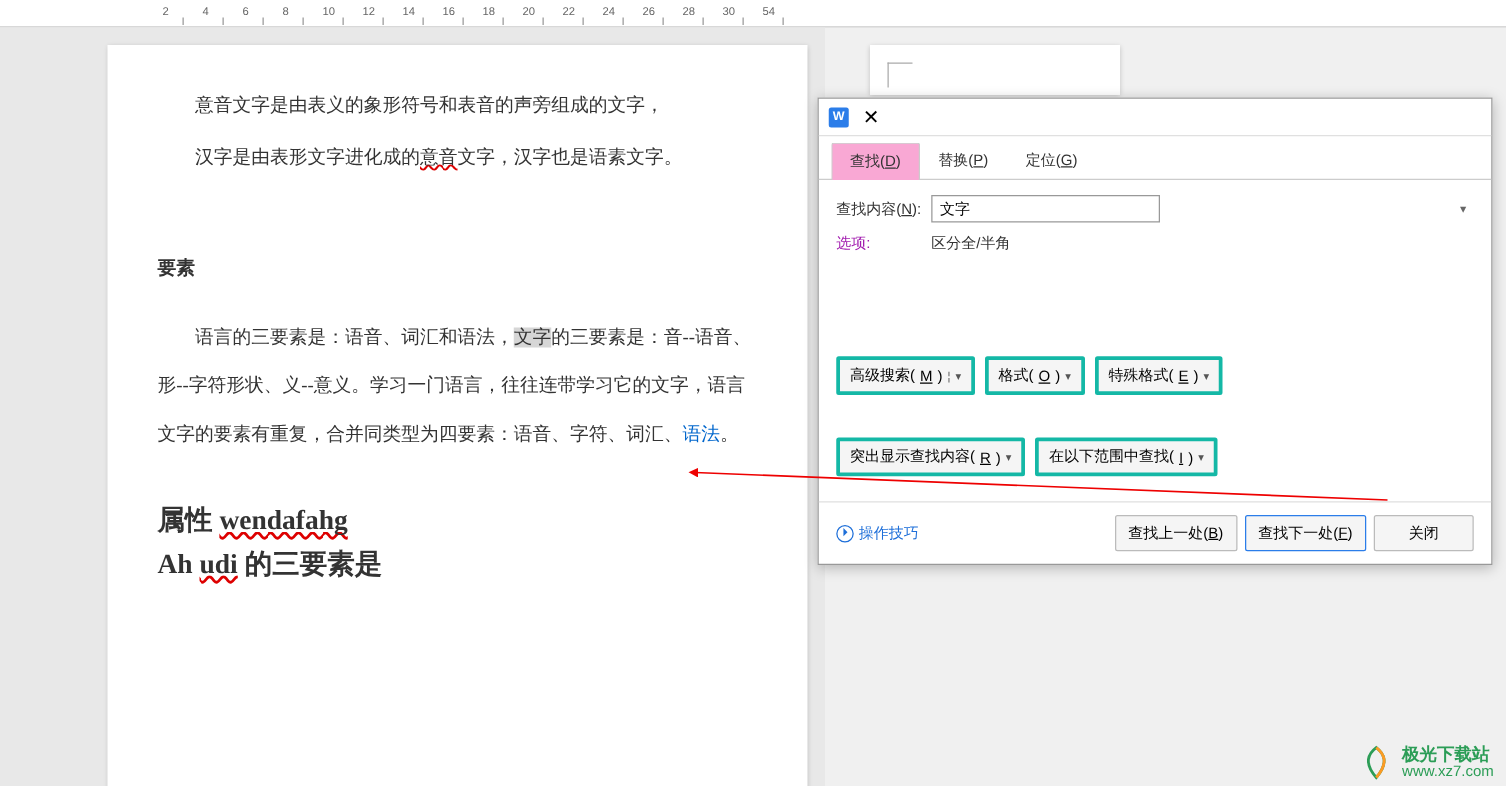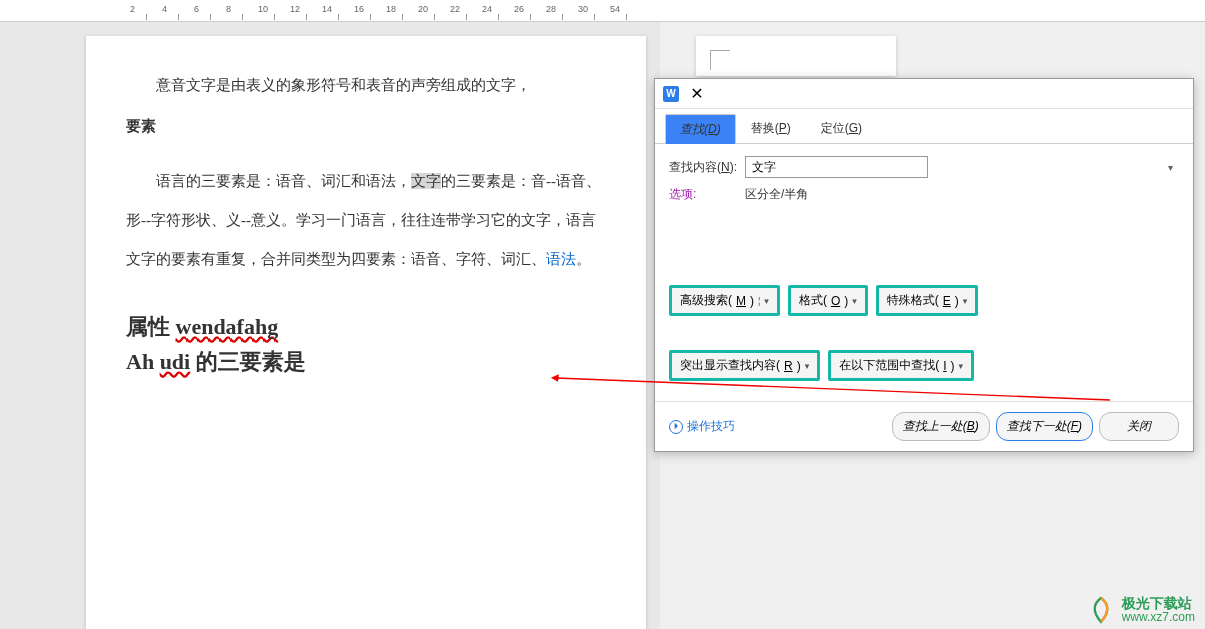--- a/index.html
+++ b/index.html
@@ -32,41 +32,41 @@
 
 
 .dialog { position: absolute; top: 78px; left: 654px; width: 540px; background: #fff; border: 1px solid #999; box-shadow: 0 2px 10px rgba(0,0,0,0.25); font-size: 12px; }
 .dialog-titlebar { height: 30px; display: flex; align-items: center; padding: 0 8px; border-bottom: 1px solid #e0e0e0; }
 .dialog-icon { width: 16px; height: 16px; background: #2b7de9; border-radius: 2px; display: flex; align-items: center; justify-content: center; color: #fff; font-size: 10px; font-weight: bold; margin-right: 6px; }
 .dialog-title { flex: 1; color: #333; }
 .dialog-close { width: 24px; height: 24px; display: flex; align-items: center; justify-content: center; cursor: pointer; font-size: 16px; }
 
 .tabs { display: flex; border-bottom: 1px solid #ccc; padding: 4px 10px 0 10px; }
 .tab { padding: 6px 14px; border: 1px solid transparent; border-bottom: none; cursor: pointer; color: #333; }
-.tab.active { border-color: #ccc; background: #3b82f6; position: relative; top: 1px; border-radius: 2px 2px 0 0; font-style: italic; }
+.tab.active { border-color: #ccc; background: #f9a8d4; position: relative; top: 1px; border-radius: 2px 2px 0 0; }
 
 .dialog-body { padding: 12px 14px 10px 14px; }
 .form-row { display: flex; align-items: center; margin-bottom: 8px; }
 .form-label { width: 76px; color: #333; }
 .find-input { flex: 1; height: 22px; border: 1px solid #999; padding: 2px 20px 2px 6px; font-size: 12px; background: #fff; position: relative; }
 .input-wrap { flex: 1; position: relative; }
 .input-caret { position: absolute; right: 6px; top: 50%; transform: translateY(-50%); font-size: 10px; color: #666; pointer-events: none; }
 .opt-label { width: 76px; color: #a21caf; }
 .opt-val { color: #333; }
 
 .btn-row1 { display: flex; gap: 8px; padding: 4px 14px; margin-top: 60px; }
 .btn-row2 { display: flex; gap: 8px; padding: 4px 14px; margin-top: 26px; }
 .dropdown-btn { background: #f5f5f5; border: 3px solid #14b8a6; padding: 4px 8px; cursor: pointer; display: inline-flex; align-items: center; gap: 4px; font-size: 12px; border-radius: 2px; }
 .dropdown-btn .caret { font-size: 9px; color: #555; }
 
 .dialog-footer { display: flex; align-items: center; padding: 10px 14px; border-top: 1px solid #e0e0e0; margin-top: 16px; }
 .tips-link { color: #1e6fd9; cursor: pointer; display: flex; align-items: center; gap: 4px; }
 .tips-icon { width: 14px; height: 14px; border: 1.5px solid #1e6fd9; border-radius: 50%; display: inline-flex; align-items: center; justify-content: center; font-size: 9px; color: #1e6fd9; }
 .footer-spacer { flex: 1; }
-.footer-btn { background: #f5f5f5; border: 1px solid #bbb; padding: 5px 10px; cursor: pointer; font-size: 12px; margin-left: 6px; border-radius: 12px; min-width: 80px; font-style: italic; }
+.footer-btn { background: #f5f5f5; border: 1px solid #bbb; padding: 5px 10px; cursor: pointer; font-size: 12px; margin-left: 6px; border-radius: 2px; min-width: 80px; }
 .footer-btn.primary { border: 1px solid #2b7de9; }
 
 
 .watermark { position: absolute; right: 10px; bottom: 4px; display: flex; align-items: center; gap: 6px; opacity: 0.85; }
 .wm-logo { width: 30px; height: 30px; }
 .wm-text { display: flex; flex-direction: column; line-height: 1.1; }
 .wm-cn { font-size: 14px; font-weight: bold; color: #0a8f3c; }
 .wm-url { font-size: 12px; color: #0a8f3c; }
 .underline-key { text-decoration: underline; }
 </style>
@@ -109,20 +109,23 @@
       <span class="ruler-line" style="left:536px"></span>
     </div>
 </div>
 
 <div class="editor-scroll">
   <div class="corner-tl"></div>
   <div class="corner-tr"></div>
   <div class="page">
     <div class="doc-text">
       <p class="para1">意音文字是由表义的象形符号和表音的声旁组成的文字，</p>
+      <p class="para2">
+        <span>汉字是由表形文字进化成的</span><span class="wavy">意音</span><span>文字，汉字也是语素文字。</span>
+      </p>
       <p class="section-head">要素</p>
       <p class="para3">
         <span>语言的三要素是：语音、词汇和语法，</span><span class="hl">文字</span><span>的三要素是：音--语音、形--字符形状、义--意义。学习一门语言，往往连带学习它的文字，语言文字的要素有重复，合并同类型为四要素：语音、字符、词汇、</span><span class="link">语法</span><span>。</span>
       </p>
       <div class="big-text">
         <div><span>属性 </span><span class="wavy2 wavy">wendafahg</span></div>
         <div><span>Ah </span><span class="wavy2 wavy">udi</span><span> 的三要素是</span></div>
       </div>
     </div>
   </div>

